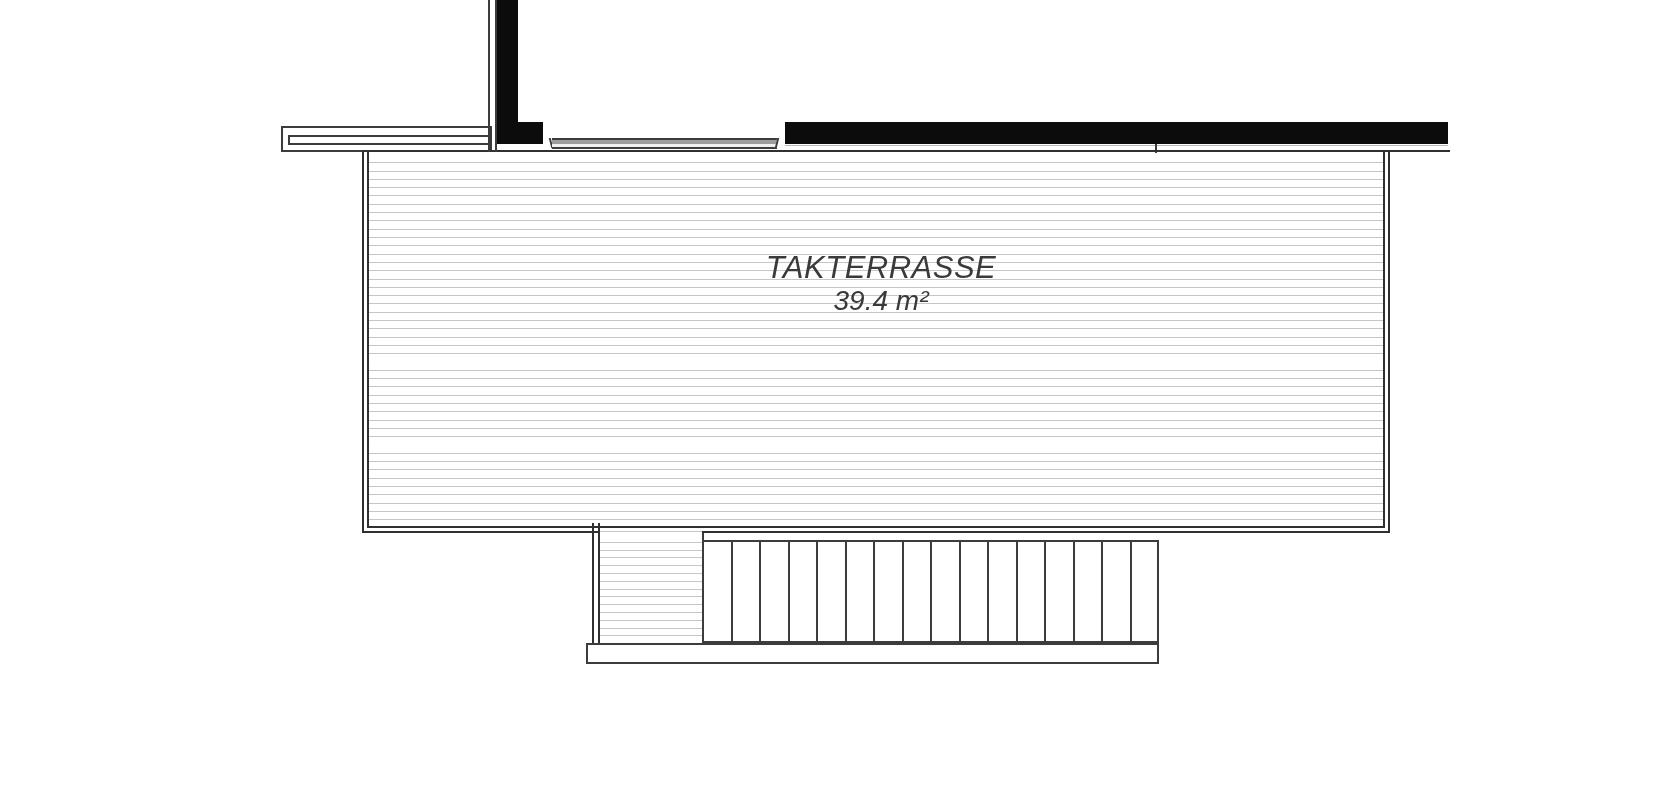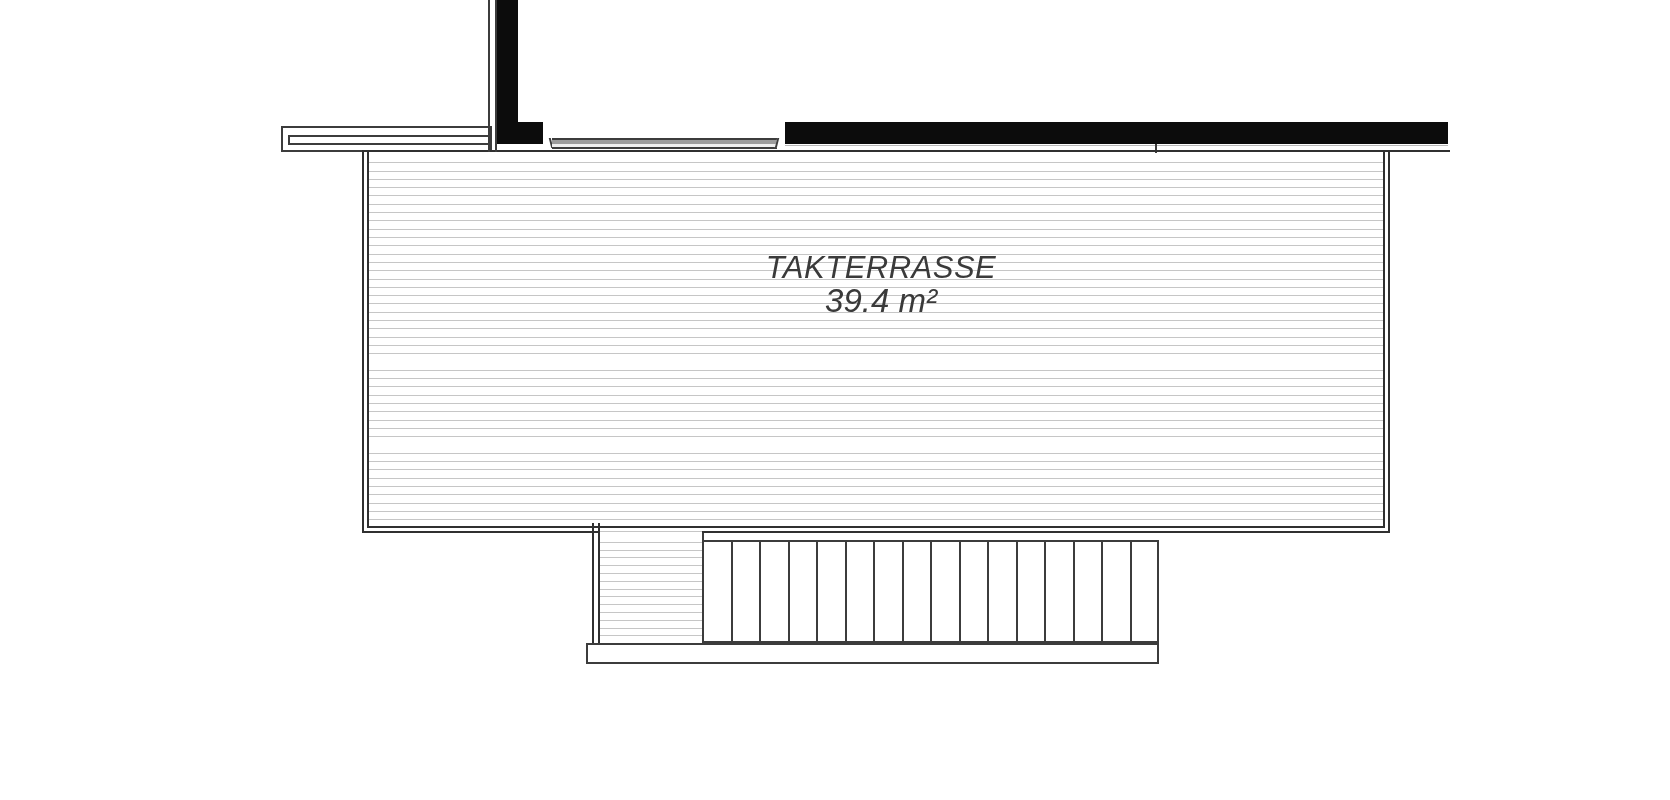--- a/index.html
+++ b/index.html
@@ -86,21 +86,21 @@
       #ffffff 0px, #ffffff 7.3px, var(--hatch) 7.3px, var(--hatch) 8.3px);
     background-position:0 3px;
   }
 
   
   .room-label{
     left:348px;top:251px;width:1028px;padding-left:38px;
     text-align:center;color:var(--text);z-index:7;font-style:italic;
   }
   .room-name{font-size:31px;line-height:33px;letter-spacing:0.5px;}
-  .room-area{font-size:33px;line-height:33px;}
+  .room-area{font-size:28px;line-height:33px;}
 
   
   .step-edge{
     left:592px;top:523px;width:8px;height:122px;
     border-left:2px solid var(--line);
     border-right:2px solid var(--line);
     z-index:2;
   }
   .lower-strip{
     left:600px;top:531px;width:102px;height:112px;

